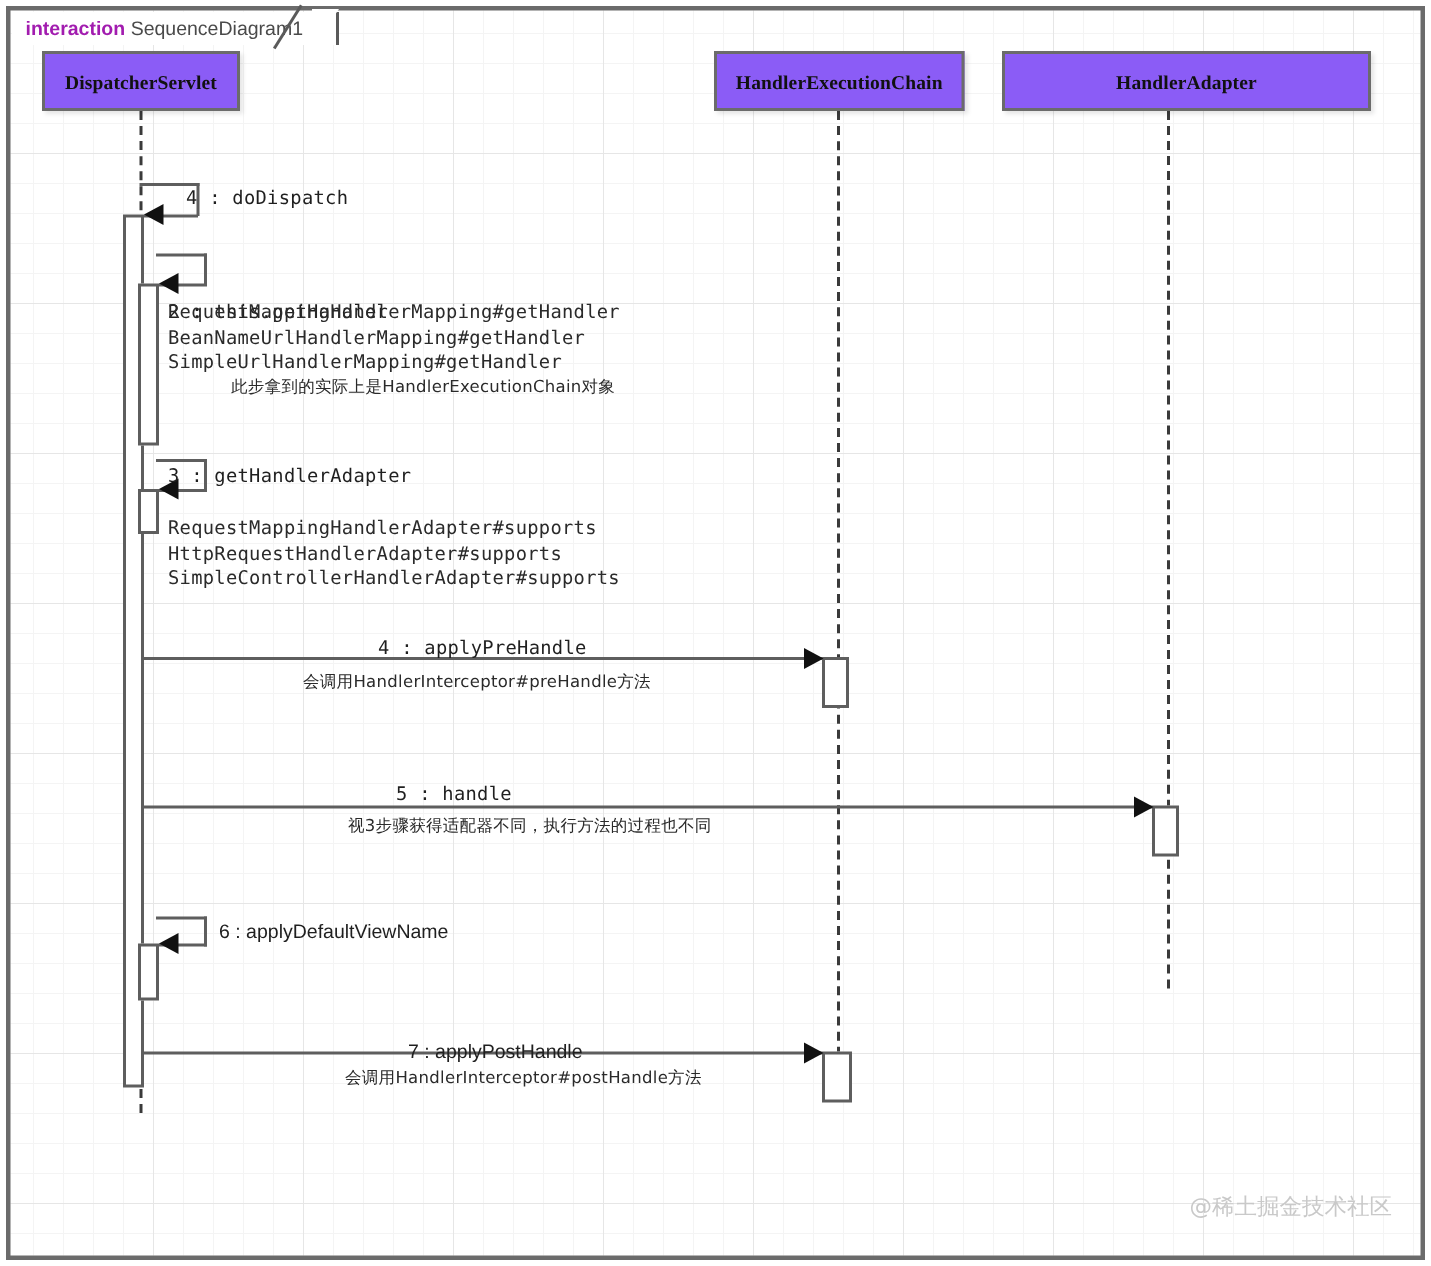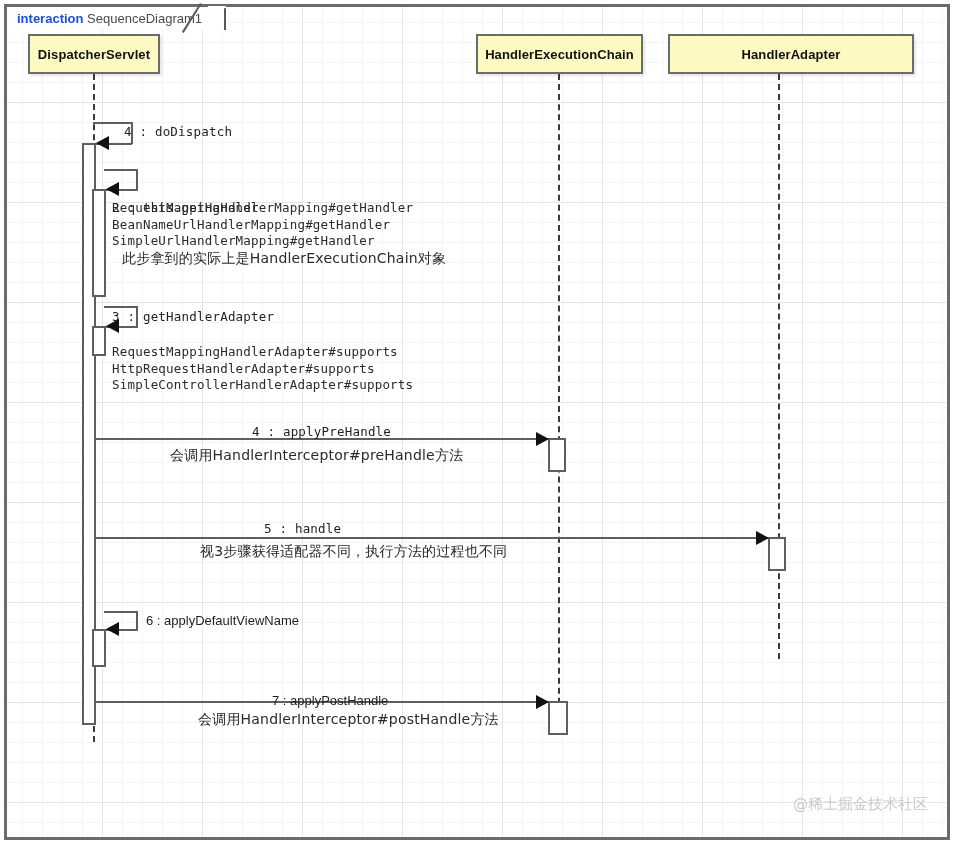--- a/index.html
+++ b/index.html
@@ -43,46 +43,47 @@
     line-height:18px;
     z-index:6;
   }
   .frame-tab::after{
     content:"";
     position:absolute;right:-2px;top:-2px;
     width:0;height:0;
     border-left:18px solid #ffffff;
     border-bottom:26px solid transparent;
   }
-  .frame-tab .kw{font-weight:bold;color:#1d4ed8;}
+  .frame-tab .kw{font-weight:bold;color:#a21caf;}
   .frame-tab .nm{color:#4a4a4a;}
   .tab-clip{
     position:absolute;left:4px;top:4px;width:226px;height:26px;
     overflow:hidden;z-index:6;
   }
   .tab-diag{
     position:absolute;left:200px;top:3px;
     width:2px;height:34px;background:#5a5a5a;
     transform-origin:top left;
     transform:rotate(32deg);
     z-index:7;
   }
   
   .ll-head{
     position:absolute;
     box-sizing:border-box;
-    background:#fef9c3;
+    background:#8b5cf6;
     border:2px solid #6b6b6b;
     text-align:center;
     font-weight:bold;
     font-size:13px;
     color:#111111;
     letter-spacing:.1px;
     z-index:4;
     box-shadow:2px 2px 3px rgba(0,0,0,.10);
+    font-family:Liberation Serif, serif;
   }
   .ll-line{
     position:absolute;
     width:0;
     border-left:2px dashed #3a3a3a;
     z-index:1;
   }
   
   .act{
     position:absolute;
@@ -134,21 +135,22 @@
     font-family:"DejaVu Sans Mono","Liberation Mono",monospace;
     font-size:12.5px;
     color:#2a2a2a;
     white-space:pre;
     line-height:16.5px;
     letter-spacing:.2px;
     z-index:5;
   }
   .note.cn{
     font-family:"DejaVu Sans","Liberation Sans",sans-serif;
-    font-size:14px;
+    font-size:11px;
+    margin-left:32px;
   }
   .watermark{
     position:absolute;
     right:26px;bottom:30px;
     font-size:15px;
     color:#c9c9c9;
     font-family:"DejaVu Sans","Liberation Sans",sans-serif;
     z-index:5;
     white-space:nowrap;
   }

